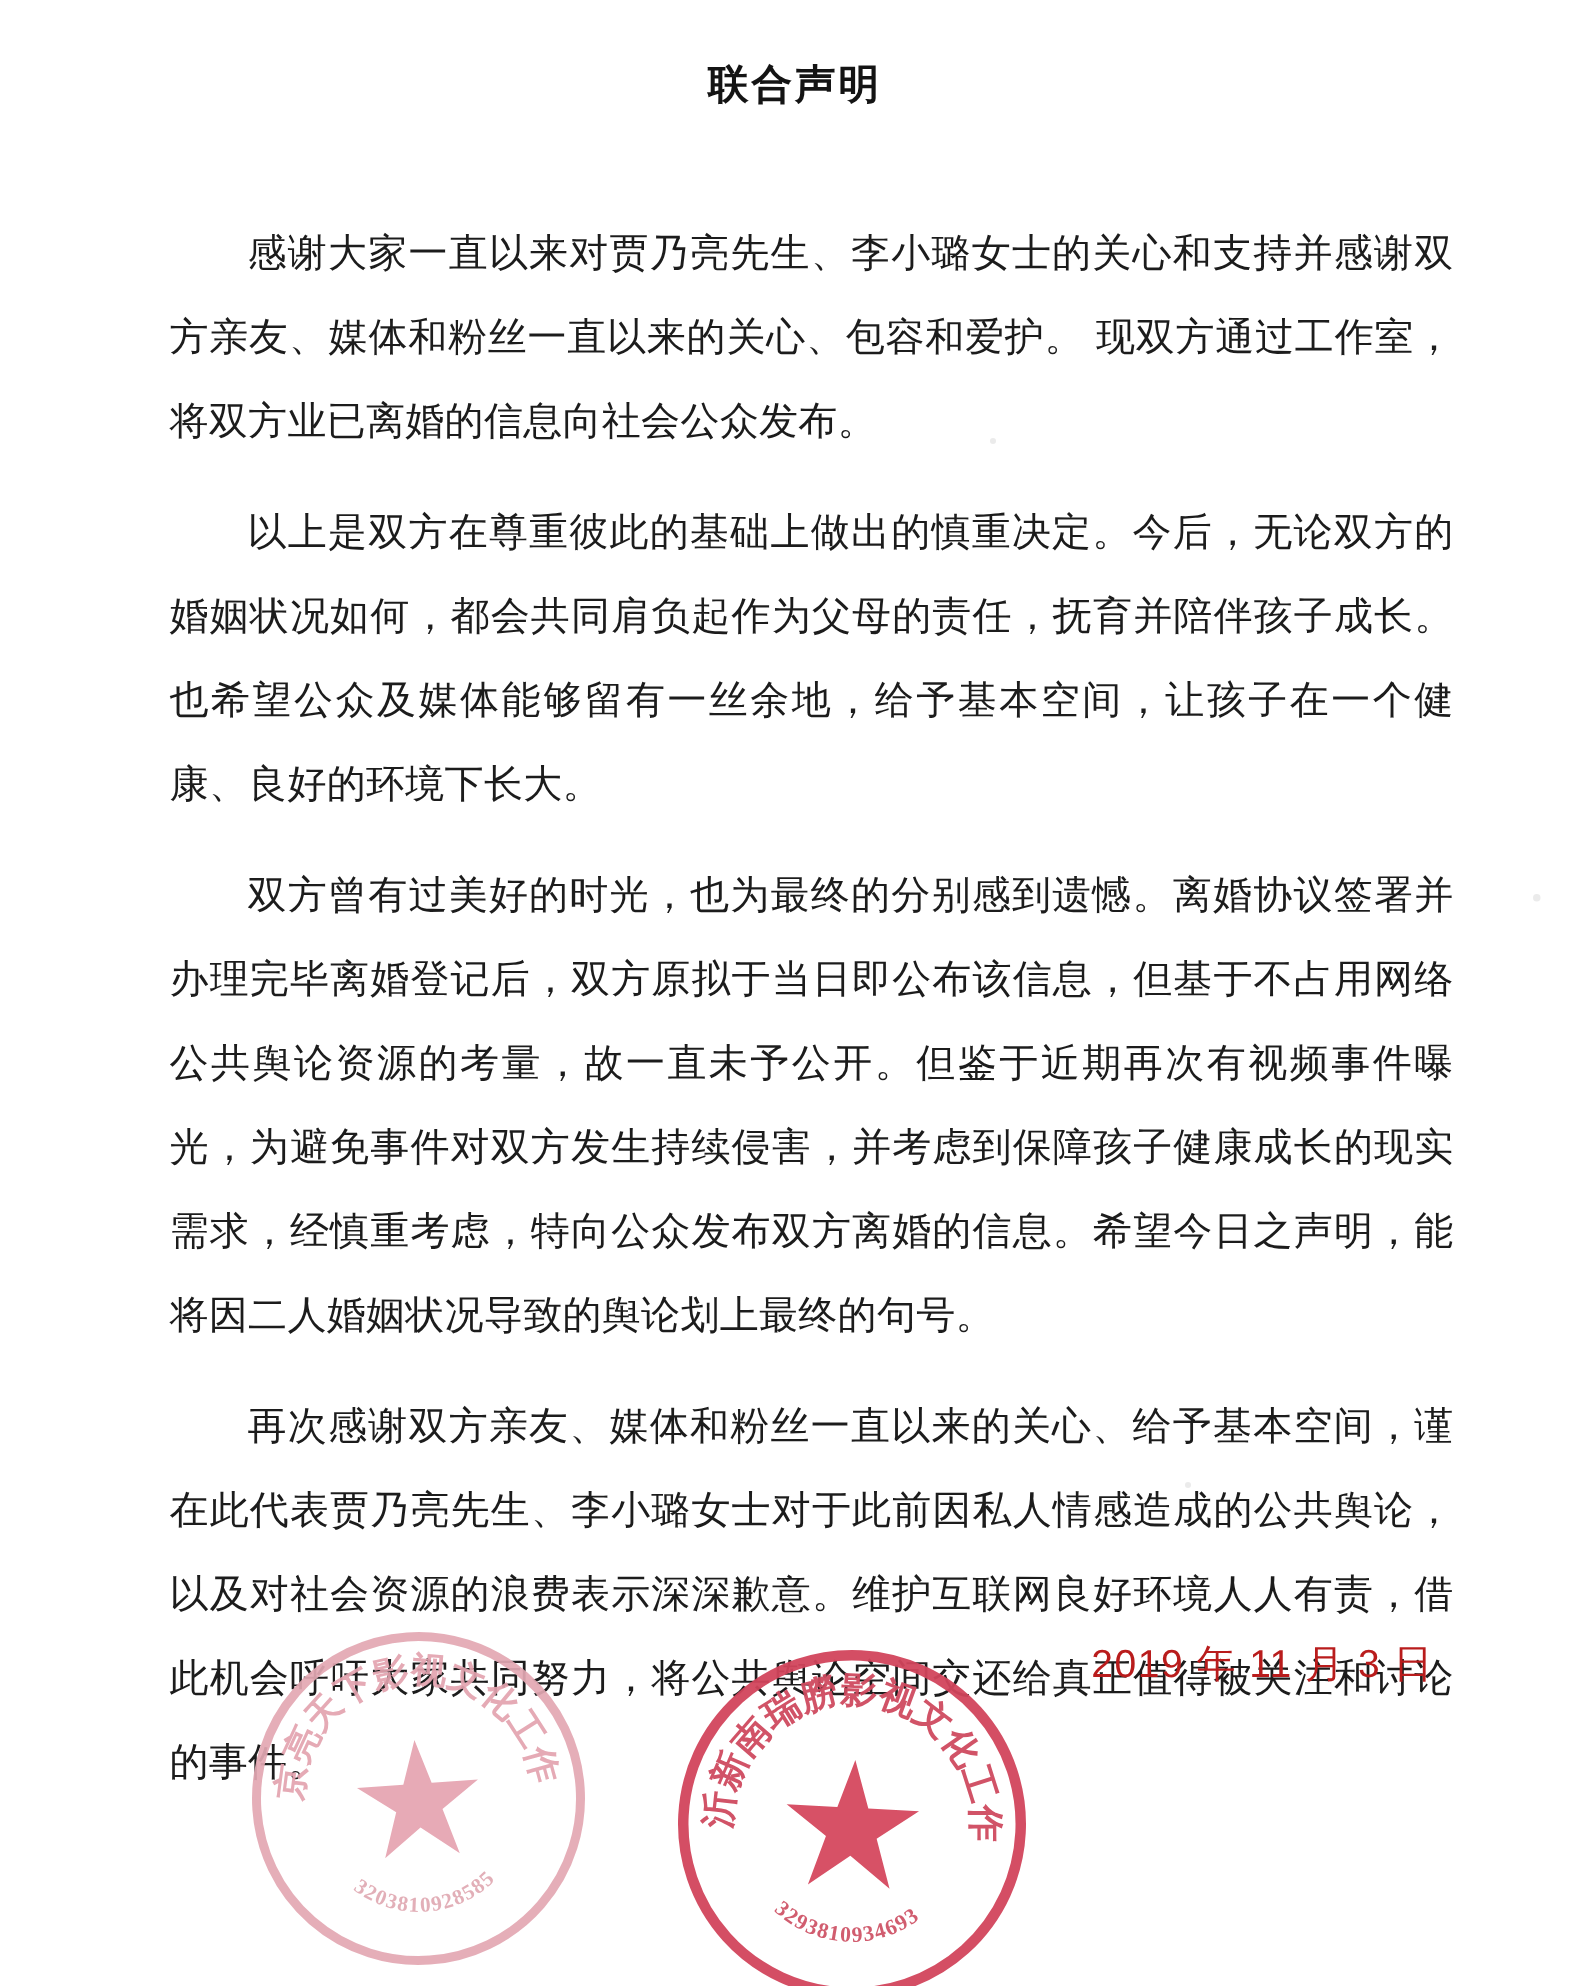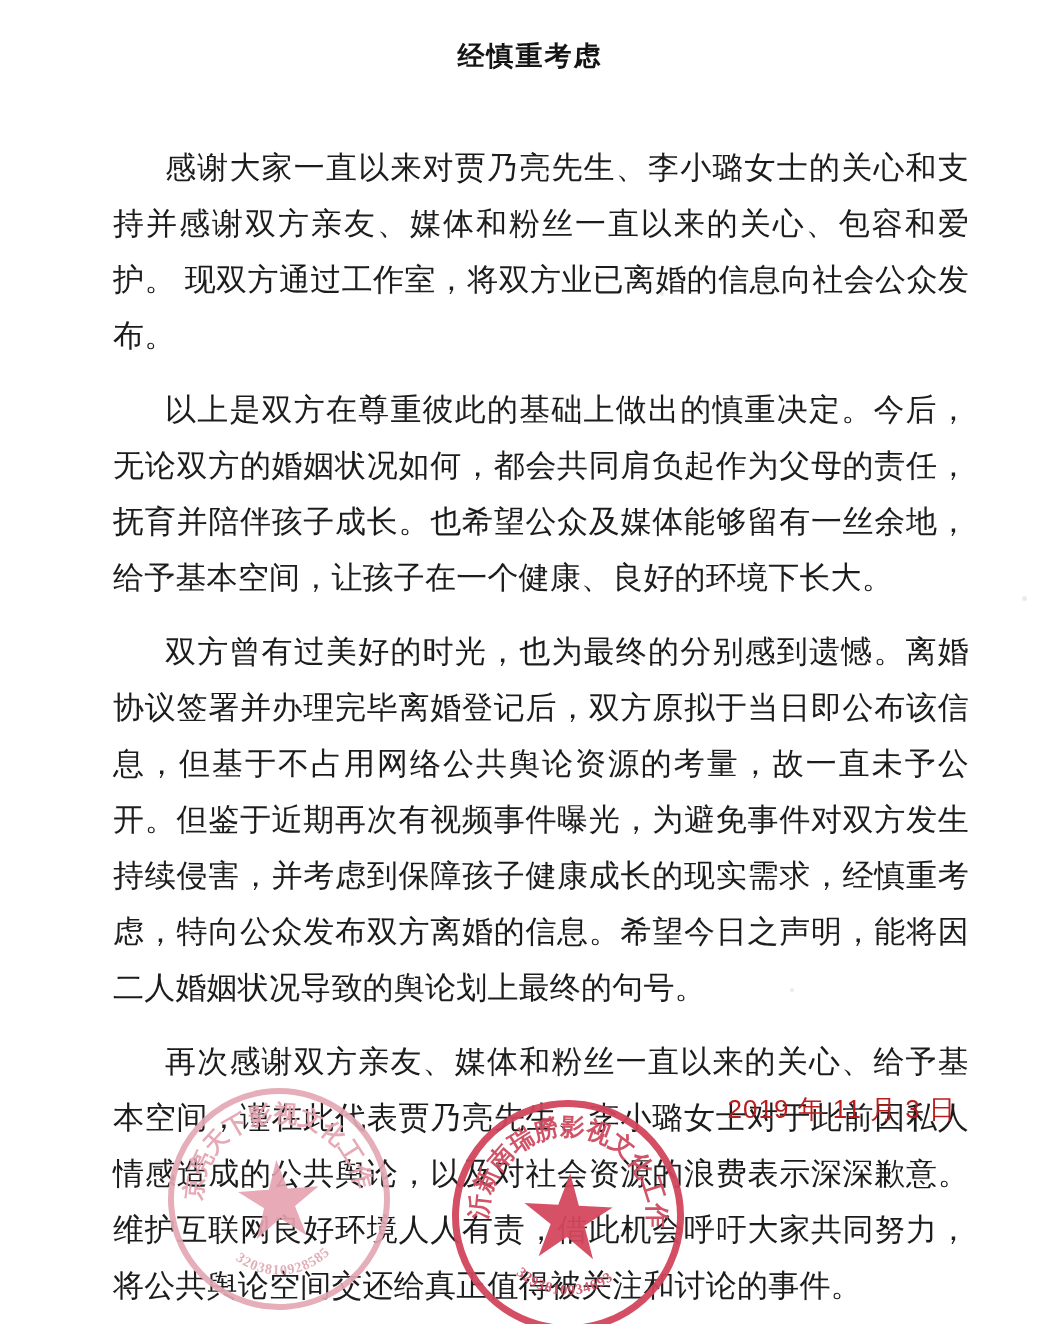--- a/index.html
+++ b/index.html
@@ -33,21 +33,21 @@
 
   
   .body-block {
     position: absolute;
     top: 140px;
     left: 113px;
     width: 856px;
   }
   .para {
     margin: 0 0 18px 0;
-    font-size: 31px;
+    font-size: 26px;
     line-height: 56px;
     text-align: justify;
     text-justify: inter-ideograph;
     text-indent: 52px;
     color: #1c1c1c;
     letter-spacing: 0.2px;
     word-break: break-all;
   }
   .para:last-child { margin-bottom: 0; }
 
@@ -127,21 +127,21 @@
     background: #d8d8d8;
     border-radius: 50%;
     opacity: 0.5;
   }
 </style>
 </head>
 <body>
 
 <div class="page">
 
-  <div class="doc-title">经慎重考虑</div>
+  <div class="doc-title">联合声明</div>
 
   <div class="body-block">
     <p class="para">感谢大家一直以来对贾乃亮先生、李小璐女士的关心和支持并感谢双方亲友、媒体和粉丝一直以来的关心、包容和爱护。 现双方通过工作室，将双方业已离婚的信息向社会公众发布。</p>
     <p class="para">以上是双方在尊重彼此的基础上做出的慎重决定。今后，无论双方的婚姻状况如何，都会共同肩负起作为父母的责任，抚育并陪伴孩子成长。也希望公众及媒体能够留有一丝余地，给予基本空间，让孩子在一个健康、良好的环境下长大。</p>
     <p class="para">双方曾有过美好的时光，也为最终的分别感到遗憾。离婚协议签署并办理完毕离婚登记后，双方原拟于当日即公布该信息，但基于不占用网络公共舆论资源的考量，故一直未予公开。但鉴于近期再次有视频事件曝光，为避免事件对双方发生持续侵害，并考虑到保障孩子健康成长的现实需求，经慎重考虑，特向公众发布双方离婚的信息。希望今日之声明，能将因二人婚姻状况导致的舆论划上最终的句号。</p>
     <p class="para">再次感谢双方亲友、媒体和粉丝一直以来的关心、给予基本空间，谨在此代表贾乃亮先生、李小璐女士对于此前因私人情感造成的公共舆论，以及对社会资源的浪费表示深深歉意。维护互联网良好环境人人有责，借此机会呼吁大家共同努力，将公共舆论空间交还给真正值得被关注和讨论的事件。</p>
   </div>
 
   <div class="sign-area">
 

